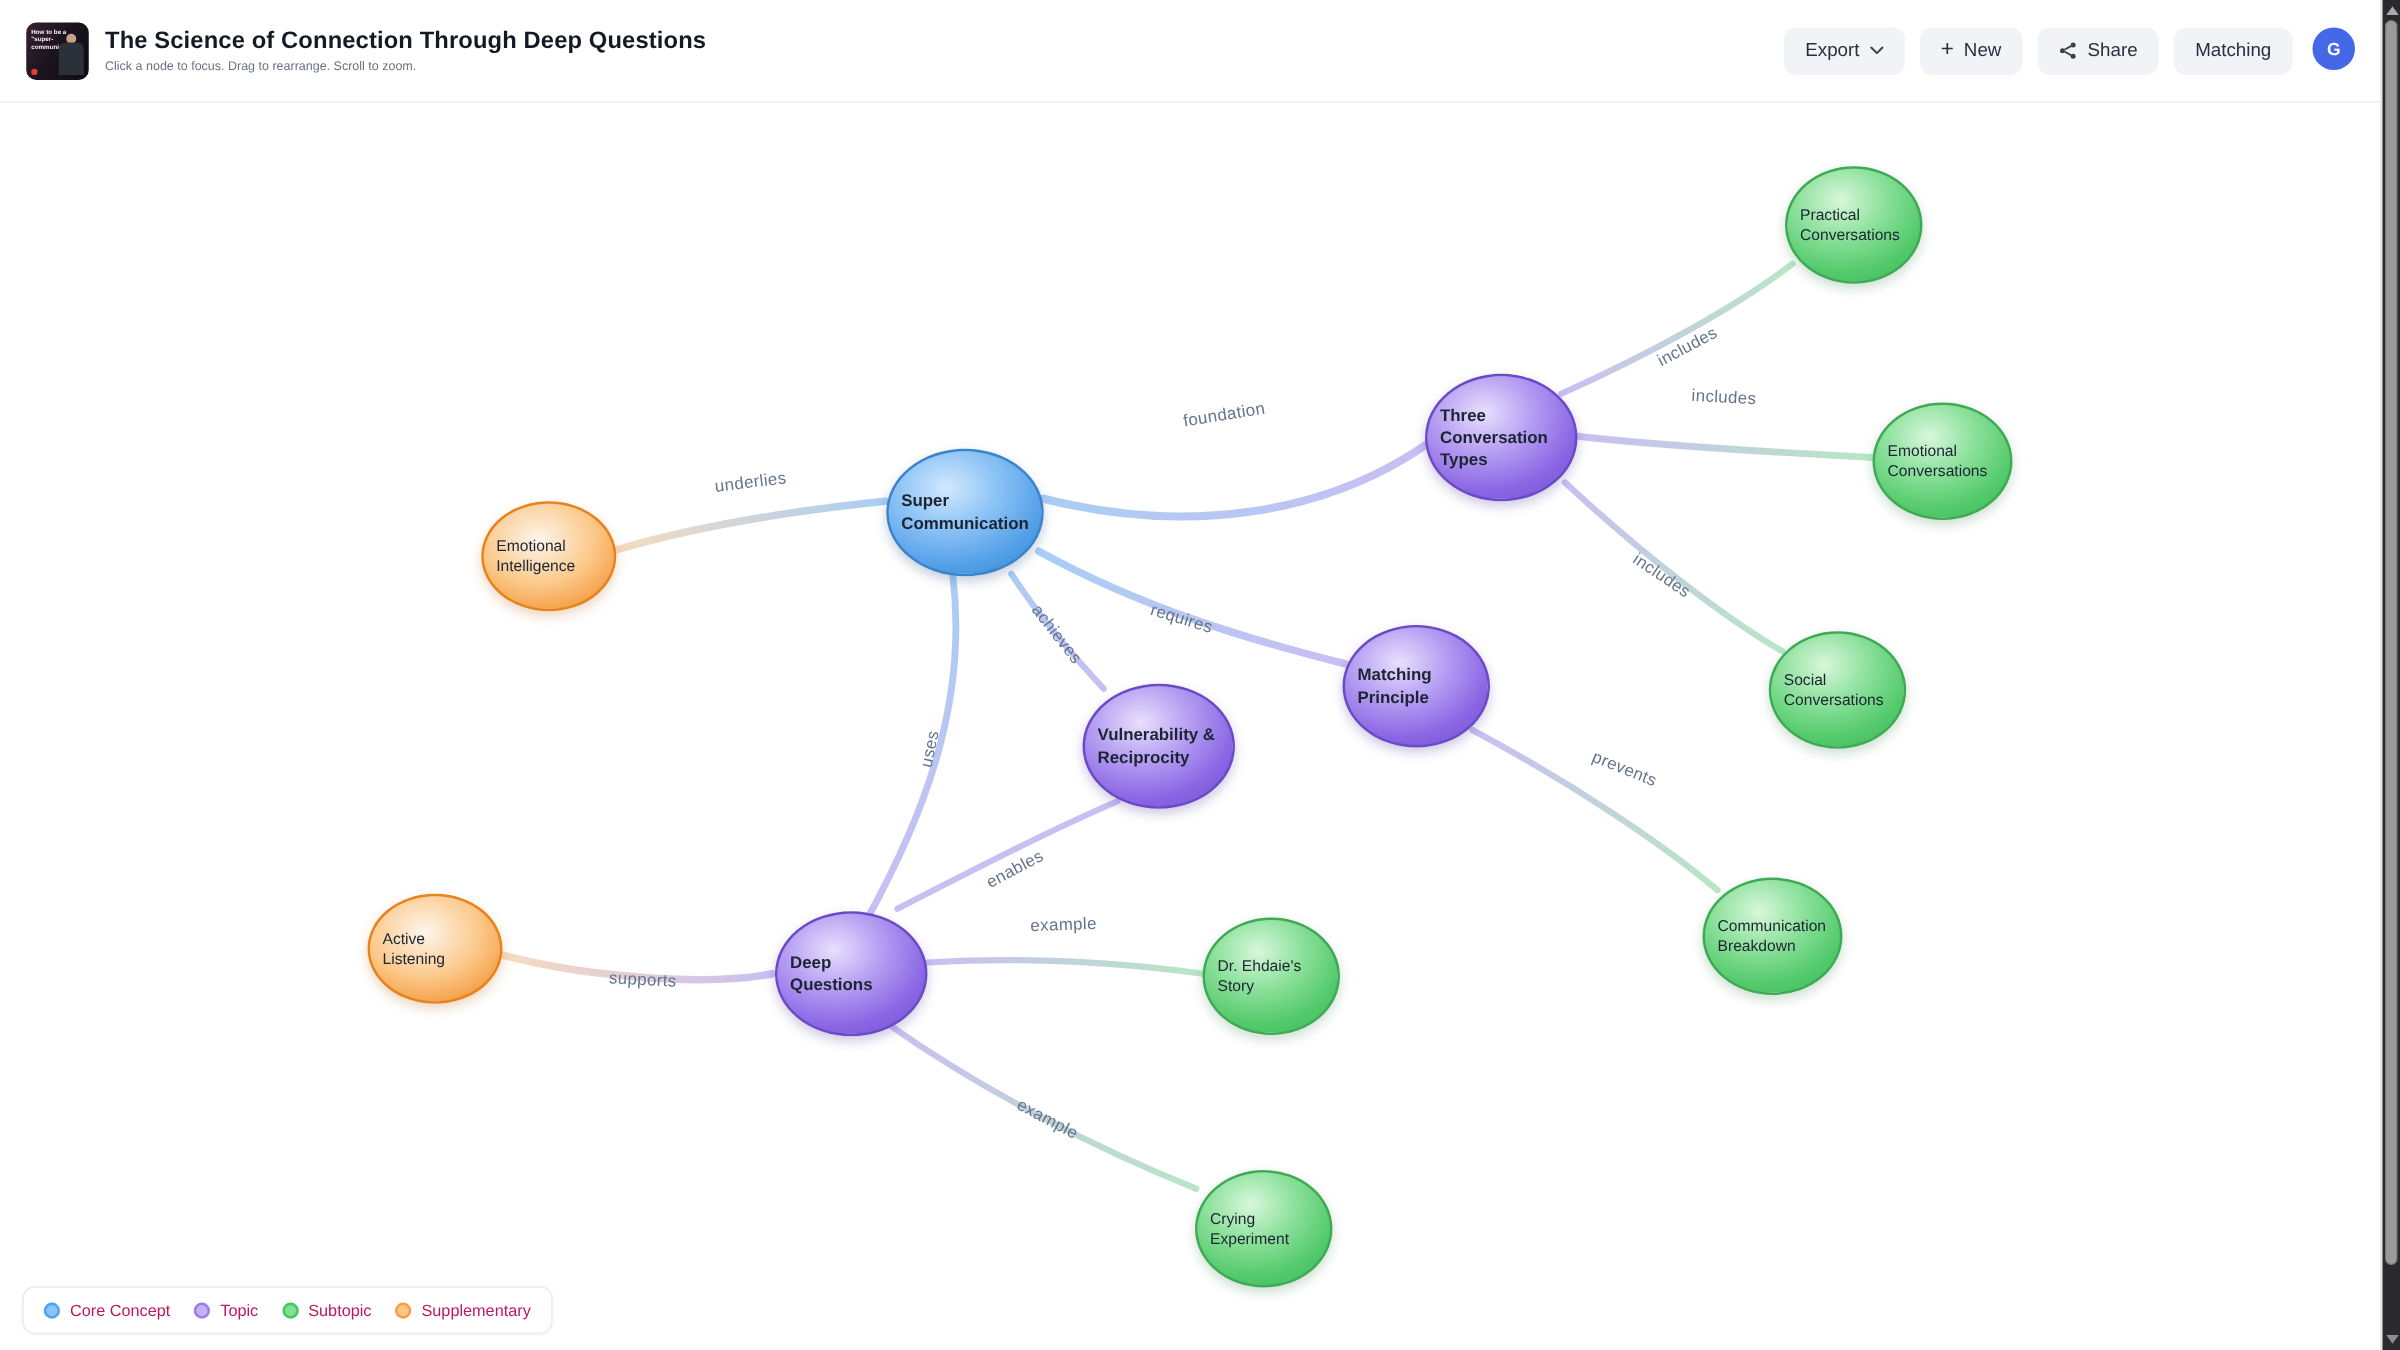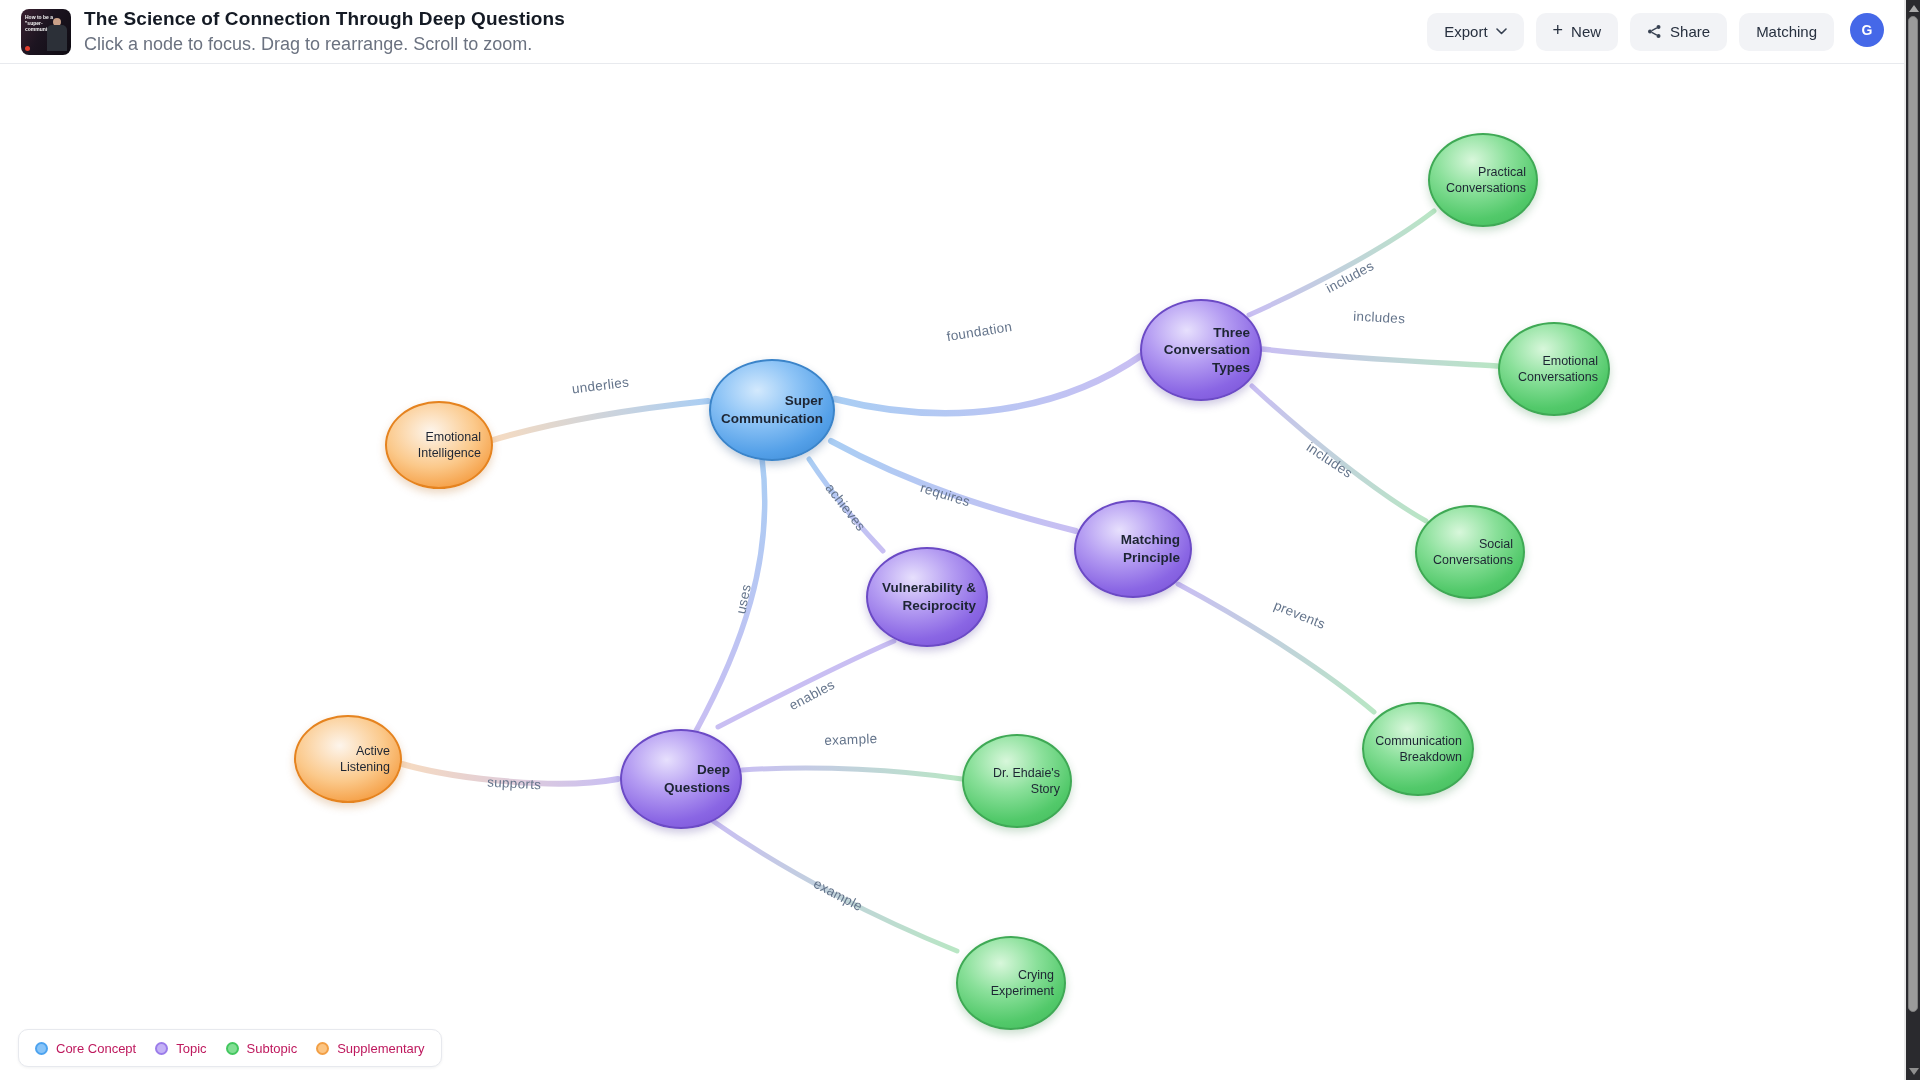--- a/index.html
+++ b/index.html
@@ -1,46 +1,46 @@
 <!DOCTYPE html>
 <html><head>
 <meta charset="utf-8">
 <style>
   html,body{margin:0;padding:0;width:1920px;height:1080px;overflow:hidden;background:#fff;
     font-family:"Liberation Sans",sans-serif;}
   .stage{position:absolute;inset:0;width:1920px;height:1080px;background:#fff;}
 
   
-  header{position:absolute;top:0;left:0;width:1904px;height:64px;background:#fff;
+  header{position:absolute;top:0;left:0;width:1904px;height:82px;background:#fff;
     border-bottom:1px solid #e8eaee;display:flex;align-items:center;box-sizing:border-box;
     padding:0 20px 0 21px;z-index:30;}
   .thumb{width:50px;height:46px;border-radius:8px;flex:0 0 auto;position:relative;overflow:hidden;
     background:linear-gradient(120deg,#3a2030 0%,#1c1420 45%,#0e0b12 100%);}
   .thumb .tx{position:absolute;top:5px;left:4px;width:30px;color:#f5f5f5;font-size:5px;
     line-height:6px;font-weight:bold;}
   .thumb .head{position:absolute;right:10px;top:9px;width:8px;height:8px;border-radius:50%;background:#caa088;}
   .thumb .body{position:absolute;right:4px;top:16px;width:20px;height:26px;border-radius:5px 5px 0 0;background:#2c3038;}
   .thumb .dot{position:absolute;left:4px;bottom:4px;width:5px;height:5px;border-radius:50%;background:#e23d2e;}
   .titles{margin-left:13px;display:flex;flex-direction:column;gap:4px;}
   .title{font-size:19px;font-weight:bold;color:#141a24;letter-spacing:.1px;}
-  .subtitle{font-size:18px;color:#6b7280;}
+  .subtitle{font-size:10px;color:#6b7280;}
   .hbtns{margin-left:auto;display:flex;gap:12px;}
   .btn{height:38px;border:none;border-radius:10px;background:#f2f3f6;color:#27303f;
     font-family:"Liberation Sans",sans-serif;font-size:15px;font-weight:500;
     display:inline-flex;align-items:center;gap:8px;padding:0 17px;cursor:pointer;}
   .avatar{width:34px;height:34px;border-radius:50%;background:#4568e8;color:#fff;font-size:14px;
     font-weight:bold;display:flex;align-items:center;justify-content:center;cursor:pointer;margin-left:4px;}
 
   
   svg.edges{position:absolute;inset:0;z-index:5;}
   .edge-label{font-family:"Liberation Sans",sans-serif;font-size:13.5px;fill:#64748b;
     text-anchor:middle;letter-spacing:.3px;}
   #nodes{position:absolute;inset:0;z-index:10;}
   .node{position:absolute;border-radius:50%;display:flex;align-items:center;justify-content:center;
-    text-align:right;color:#1d2533;box-sizing:border-box;padding:10px;cursor:pointer;}
+    text-align:left;color:#1d2533;box-sizing:border-box;padding:10px;cursor:pointer;}
   .node .lbl{font-size:12.5px;line-height:1.3;}
   .node.core .lbl,.node.topic .lbl{font-weight:bold;font-size:13.5px;line-height:1.3;}
   .node.core{background:radial-gradient(ellipse 80% 80% at 38% 30%,#d3e9fd 0%,#8ec4f6 40%,#54a0e8 80%,#4390da 100%);
     border:2px solid #3b84c9;box-shadow:0 4px 9px rgba(40,80,130,.28);}
   .node.topic{background:radial-gradient(ellipse 80% 80% at 38% 30%,#e7e0fd 0%,#b49cf2 42%,#8a66e4 80%,#7e58da 100%);
     border:2px solid #6b4ac5;box-shadow:0 4px 9px rgba(80,60,150,.28);}
   .node.subtopic{background:radial-gradient(ellipse 82% 82% at 40% 28%,#d8f7db 0%,#8ae09a 42%,#52c96a 80%,#47bf60 100%);
     border:2px solid #3fa955;box-shadow:0 4px 9px rgba(40,120,60,.24);}
   .node.supplementary{background:radial-gradient(ellipse 85% 85% at 42% 34%,#fdf5ec 0%,#fbc98b 50%,#f59d42 84%,#f18f2b 100%);
     border:2px solid #e5831f;box-shadow:0 4px 9px rgba(180,100,20,.26);}

